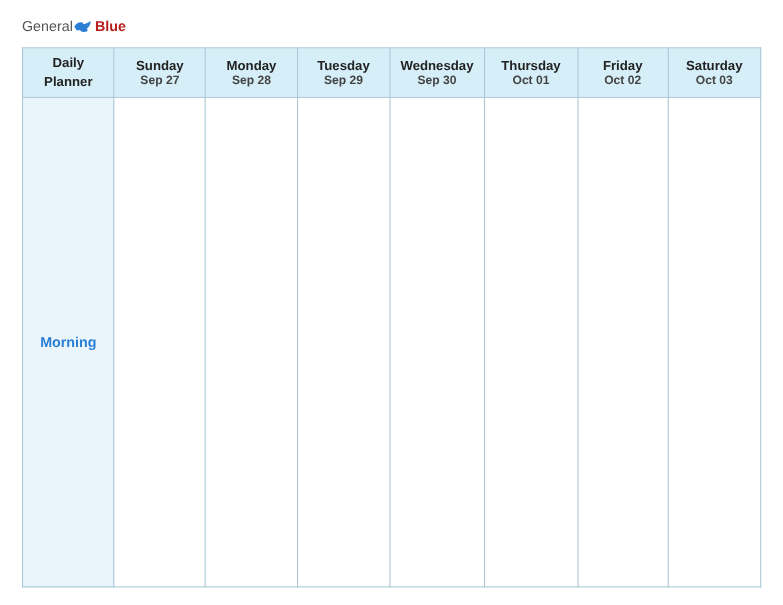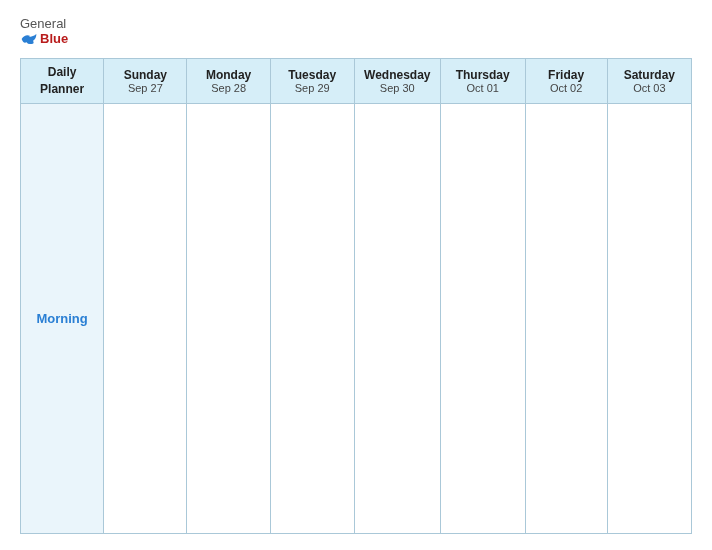--- a/index.html
+++ b/index.html
@@ -15,22 +15,22 @@
 
     .header {
       display: flex;
       justify-content: space-between;
       align-items: flex-start;
       margin-bottom: 12px;
     }
 
     .logo-area {
       display: flex;
-      flex-direction: column;
-      align-items: flex-start;
+      flex-direction: row;
+      align-items: flex-end;
     }
 
     .logo-general {
       font-size: 13px;
       color: #555;
       font-weight: normal;
     }
 
     .logo-blue {
       font-size: 13px;
@@ -85,21 +85,21 @@
       font-weight: bold;
       font-size: 12px;
       color: #222;
       display: block;
     }
 
     .calendar-table thead tr th .day-date {
       font-size: 11px;
       color: #444;
       display: block;
-      font-weight: normal;
+      font-weight: bold;
     }
 
     .calendar-table thead tr th.label-header {
       font-size: 12px;
       font-weight: bold;
       color: #222;
       line-height: 1.4;
     }
 
     .calendar-table tbody tr td {

